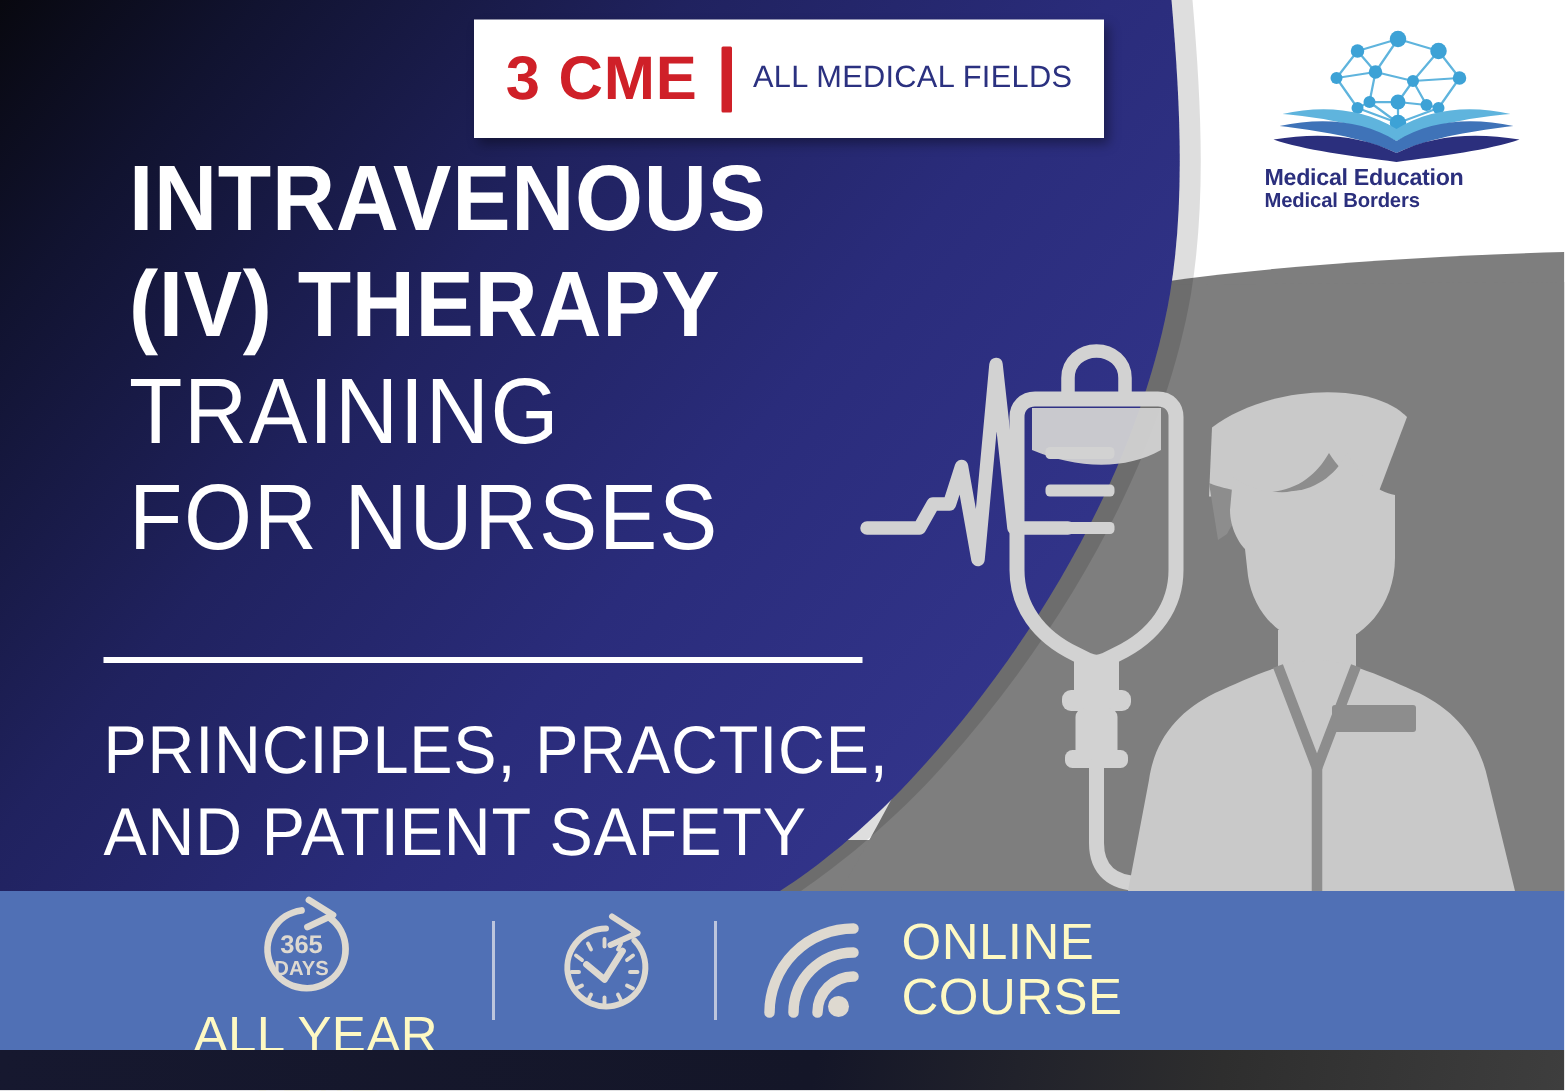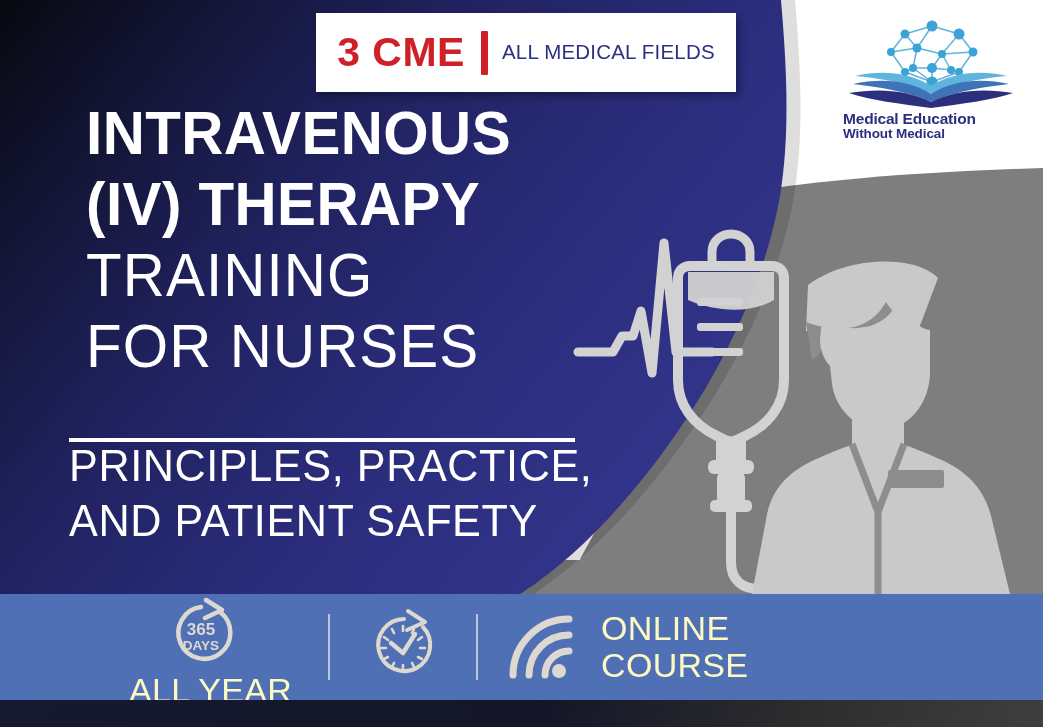--- a/index.html
+++ b/index.html
@@ -98,21 +98,21 @@
   #rule{
     position:absolute;
     left:69px; top:438px;
     width:506px; height:4px;
     background:#ffffff;
     z-index:5;
   }
 
   #subhead{
     position:absolute;
-    left:69px; top:438px;
+    left:69px; top:472px;
     width:560px;
     z-index:5;
   }
   .s-line{
     color:#ffffff;
     font-family:"Liberation Sans Narrow","Liberation Sans","DejaVu Sans Condensed",sans-serif;
     font-weight:normal;
     font-size:45px;
     line-height:55px;
     letter-spacing:.6px;
@@ -318,21 +318,21 @@
       <g>
         <path d="M12 62 C38 56 66 58 88 72 C110 58 138 56 164 62
                  C142 64 112 68 88 80 C64 68 34 64 12 62 Z" fill="#5fb4dd"></path>
         <path d="M10 70 C38 64 66 66 88 80 C110 66 138 64 166 70
                  C142 73 112 77 88 88 C64 77 34 73 10 70 Z" fill="#3f73b8"></path>
         <path d="M6 79 C36 74 64 76 88 88 C112 76 140 74 170 79
                  C150 86 118 90 88 94 C58 90 26 86 6 79 Z" fill="#2b2f7d"></path>
       </g>
     </svg>
     <div id="logo-text1">Medical Education</div>
-    <div id="logo-text2">Without Medical</div>
+    <div id="logo-text2">Medical Borders</div>
   </div>
 
   <div id="headline">
     <div class="h-line">INTRAVENOUS</div>
     <div class="h-line">(IV) THERAPY</div>
     <div class="h-line thin">TRAINING</div>
     <div class="h-line thin">FOR NURSES</div>
   </div>
 
   <div id="rule"></div>

